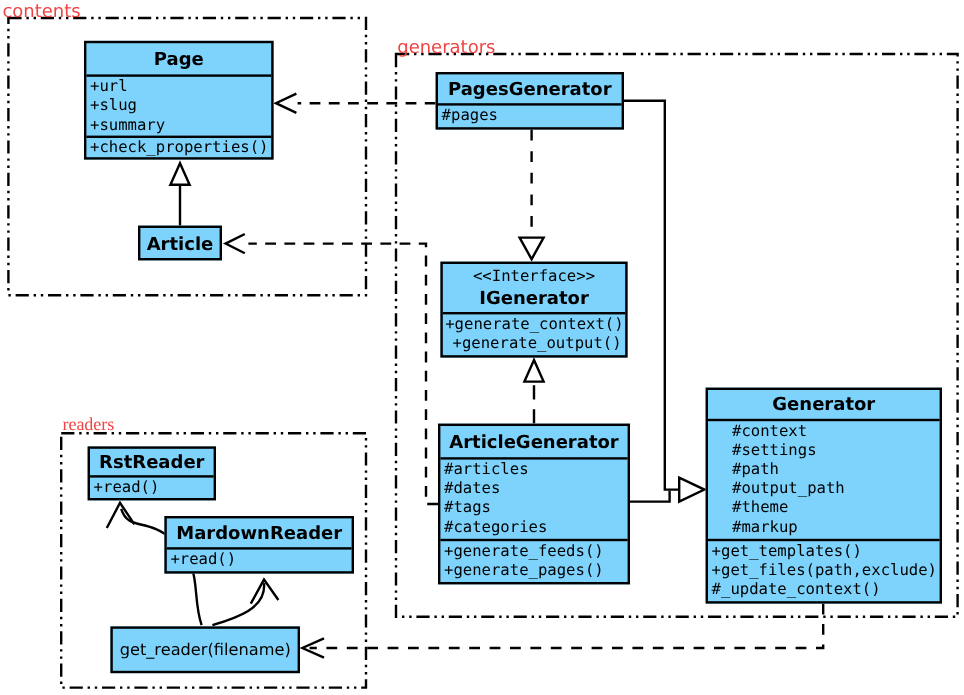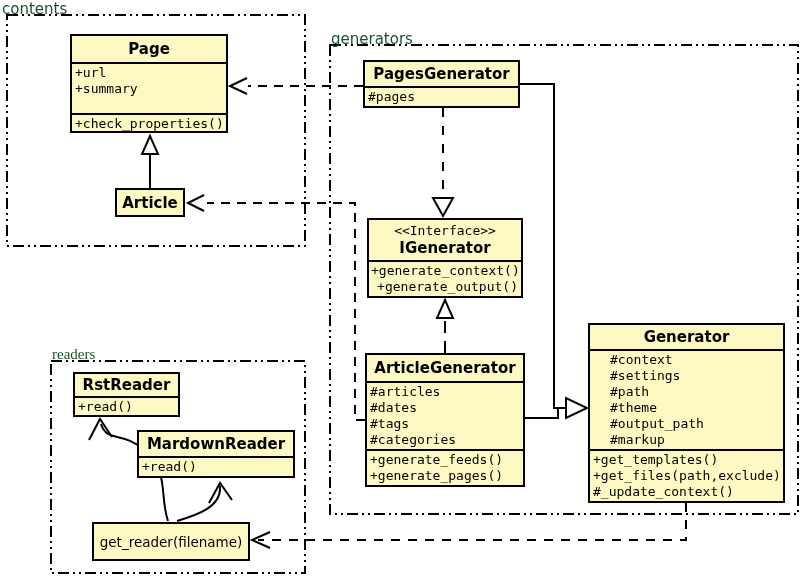--- a/index.html
+++ b/index.html
@@ -1,20 +1,20 @@
 <!DOCTYPE html>
 <html><head>
 <meta charset="utf-8">
 <style>
   html,body{margin:0;padding:0;background:#fff;}
   #canvas{position:relative;width:803px;height:579px;background:#fff;overflow:hidden;
           font-family:"DejaVu Sans",sans-serif;color:#000;}
   #wires{position:absolute;left:0;top:0;width:803px;height:579px;}
-  .pkg-label{position:absolute;font:15px "DejaVu Sans",sans-serif;color:#14532d;white-space:nowrap;}
-  .uml-box{position:absolute;box-sizing:border-box;background:#fef9c3;border:2px solid #000;}
+  .pkg-label{position:absolute;font:15px "DejaVu Sans",sans-serif;color:#ef4444;white-space:nowrap;}
+  .uml-box{position:absolute;box-sizing:border-box;background:#7dd3fc;border:2px solid #000;}
   .ttl{display:flex;align-items:center;justify-content:center;
        font-family:"DejaVu Sans",sans-serif;font-weight:bold;font-size:15px;white-space:nowrap;}
   .stereo{font-family:"DejaVu Sans Mono",monospace;font-weight:normal;font-size:13px;}
   .cmp{box-sizing:border-box;border-top:2px solid #000;padding:1px 3px 0 3px;overflow:hidden;}
   .mem{font-family:"DejaVu Sans Mono",monospace;font-size:13px;line-height:16px;white-space:nowrap;}
   .plain{display:flex;align-items:center;justify-content:center;
          font:13.5px "DejaVu Sans",sans-serif;white-space:nowrap;border-radius:17px;}
 </style>
 </head>
 <body>
@@ -56,20 +56,21 @@
   </svg>
 
   <div class="pkg-label" style="left:2px;top:0px;">contents</div>
   <div class="pkg-label" style="left:331px;top:30px;">generators</div>
   <div class="pkg-label" style="left:52px;top:346px;font-family:Liberation Serif, serif;">readers</div>
 
   <div class="uml-box" style="left:70px;top:34px;width:158px;height:99px;">
     <div class="ttl" style="height:26px;">Page</div>
     <div class="cmp" style="height:51px;">
       <div class="mem">+url</div>
+      <div class="mem">+slug</div>
       <div class="mem">+summary</div>
     </div>
     <div class="cmp" style="height:18px;">
       <div class="mem">+check_properties()</div>
     </div>
   </div>
 
   <div class="uml-box" style="left:115px;top:188px;width:70px;height:29px;">
     <div class="ttl" style="height:25px;">Article</div>
   </div>
@@ -105,22 +106,22 @@
       <div class="mem">+generate_pages()</div>
     </div>
   </div>
 
   <div class="uml-box" style="left:588px;top:323px;width:197px;height:180px;">
     <div class="ttl" style="height:24px;">Generator</div>
     <div class="cmp" style="height:100px;padding-left:20px;">
       <div class="mem">#context</div>
       <div class="mem">#settings</div>
       <div class="mem">#path</div>
+      <div class="mem">#output_path</div>
       <div class="mem">#theme</div>
-      <div class="mem">#output_path</div>
       <div class="mem">#markup</div>
     </div>
     <div class="cmp" style="height:52px;">
       <div class="mem">+get_templates()</div>
       <div class="mem">+get_files(path,exclude)</div>
       <div class="mem">#_update_context()</div>
     </div>
   </div>
 
   <div class="uml-box" style="left:73px;top:372px;width:107px;height:45px;">

